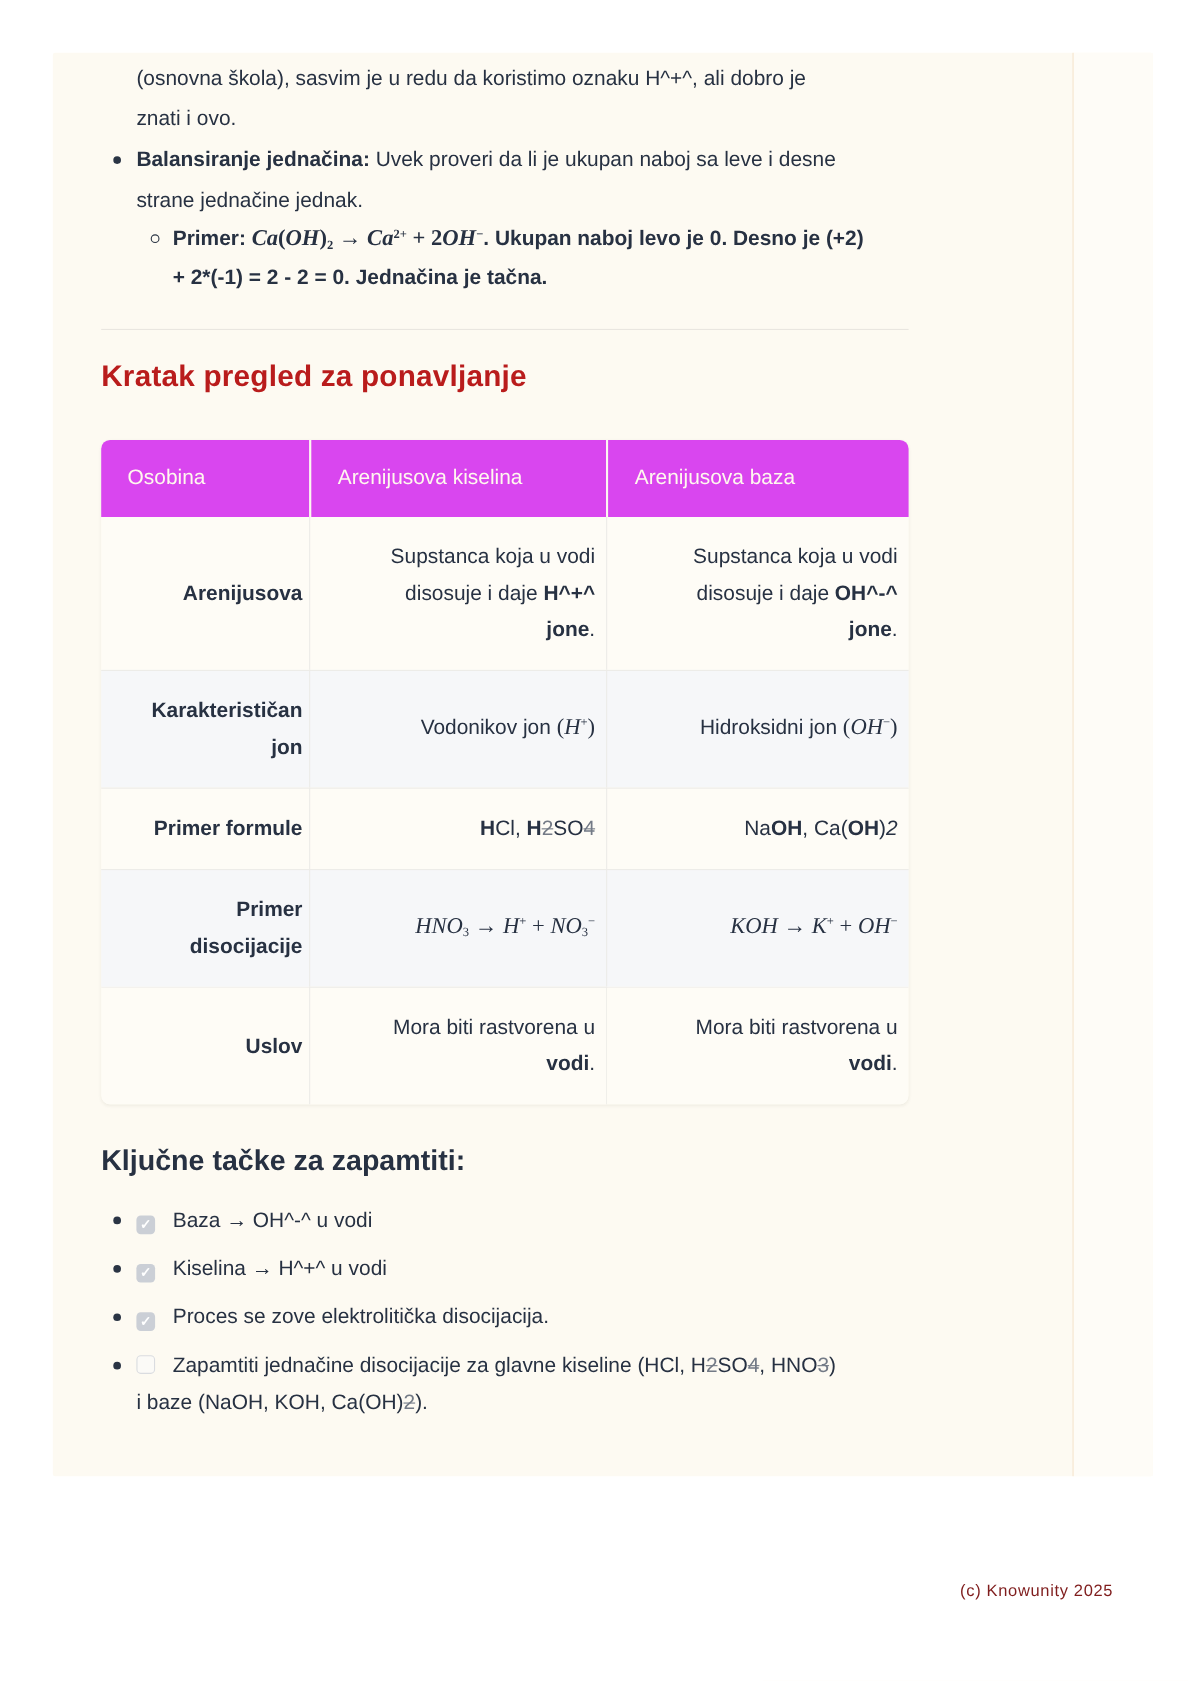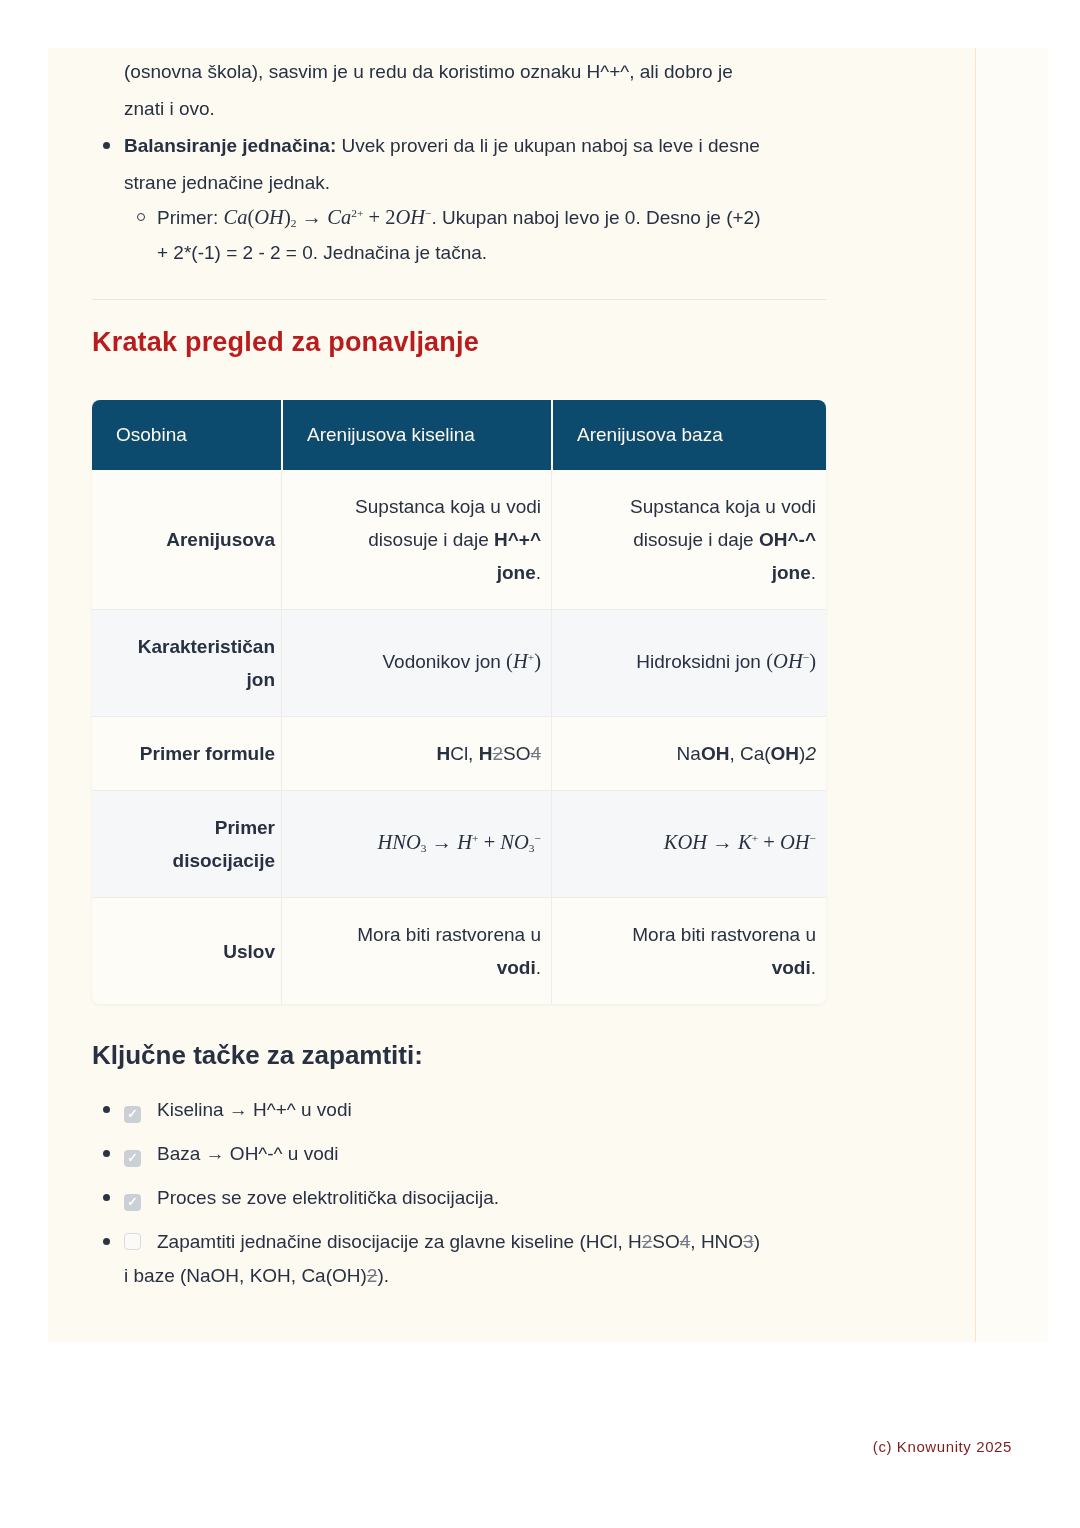--- a/index.html
+++ b/index.html
@@ -20,36 +20,36 @@
   }
   .content { position:absolute; left:44px; top:0; width:734px; }
 
   .para { margin:0; }
   .intro { margin-top:5px; padding-left:32px; font-size:19px; line-height:37px; }
 
   .li { position:relative; font-size:19px; }
   .li-l1 { margin-top:0; padding-left:32px; line-height:37px; }
   .dot-marker { position:absolute; left:11px; top:15px; width:7px; height:7px;
     border-radius:50%; background:#2A3444; }
-  .li-l2 { padding-left:65px; line-height:32.5px; }
+  .li-l2 { padding-left:65px; line-height:32.5px;font-weight:bold; }
   .circ-marker { position:absolute; left:45px; top:12px; width:8px; height:8px;
     border:1.5px solid #2A3444; border-radius:50%; box-sizing:border-box; }
 
   .divider { border:none; border-top:1.5px solid #E9E6E0; margin:30px 0 0 0; }
 
   .heading { margin:27px 0 0 0; font-size:27px; font-weight:700;
     color:#b91c1c; letter-spacing:0.2px; }
 
   .review-table {
     margin-top:42px; width:734px; table-layout:fixed;
     border-collapse:separate; border-spacing:0; font-size:19px;
     border-radius:8px; box-shadow:0 1px 3px rgba(60,50,30,0.07);
   }
   .review-table thead th {
-    background:#0c4a6e; color:#FFF8EE; font-weight:500; text-align:left;
+    background:#d946ef; color:#FFF8EE; font-weight:500; text-align:left;
     padding:0 14px 0 24px; height:70px; font-size:19px; vertical-align:middle;
   }
   .review-table thead th + th { border-left:2px solid #FCF8EF; }
   .review-table thead th:first-child { border-top-left-radius:8px; }
   .review-table thead th:last-child { border-top-right-radius:8px; }
   .review-table tbody th, .review-table tbody td {
     text-align:right; vertical-align:middle; line-height:33px;
     padding:20px 10px 20px 24px; border-top:1px solid #EDECE8; font-weight:400;
   }
   .review-table tbody tr:first-child th, .review-table tbody tr:first-child td { border-top:none; }
@@ -145,22 +145,22 @@
             <th><span class="b">Uslov</span></th>
             <td><span>Mora biti rastvorena u</span><br><span class="b">vodi</span><span>.</span></td>
             <td><span>Mora biti rastvorena u</span><br><span class="b">vodi</span><span>.</span></td>
           </tr>
         </tbody>
     </table>
 
     <p class="para kp-title">Ključne tačke za zapamtiti:</p>
 
     <ul class="checklist" id="checklist">
+        <li><span class="cb">✓</span><span><span>Baza → OH^-^ u vodi</span></span></li>
         <li><span class="cb">✓</span><span><span>Kiselina → H^+^ u vodi</span></span></li>
-        <li><span class="cb">✓</span><span><span>Baza → OH^-^ u vodi</span></span></li>
         <li><span class="cb">✓</span><span><span>Proces se zove elektrolitička disocijacija.</span></span></li>
         <li><span class="cb un"></span><span><span>Zapamtiti jednačine disocijacije za glavne kiseline (HCl, H</span><span class="strike">2</span><span>SO</span><span class="strike">4</span><span>, HNO</span><span class="strike">3</span><span>)</span><br><span>i baze (NaOH, KOH, Ca(OH)</span><span class="strike">2</span><span>).</span></span></li>
       </ul>
 
   </div>
 </div>
 
 <div class="footer">(c) Knowunity 2025</div>
 
 </body></html>

